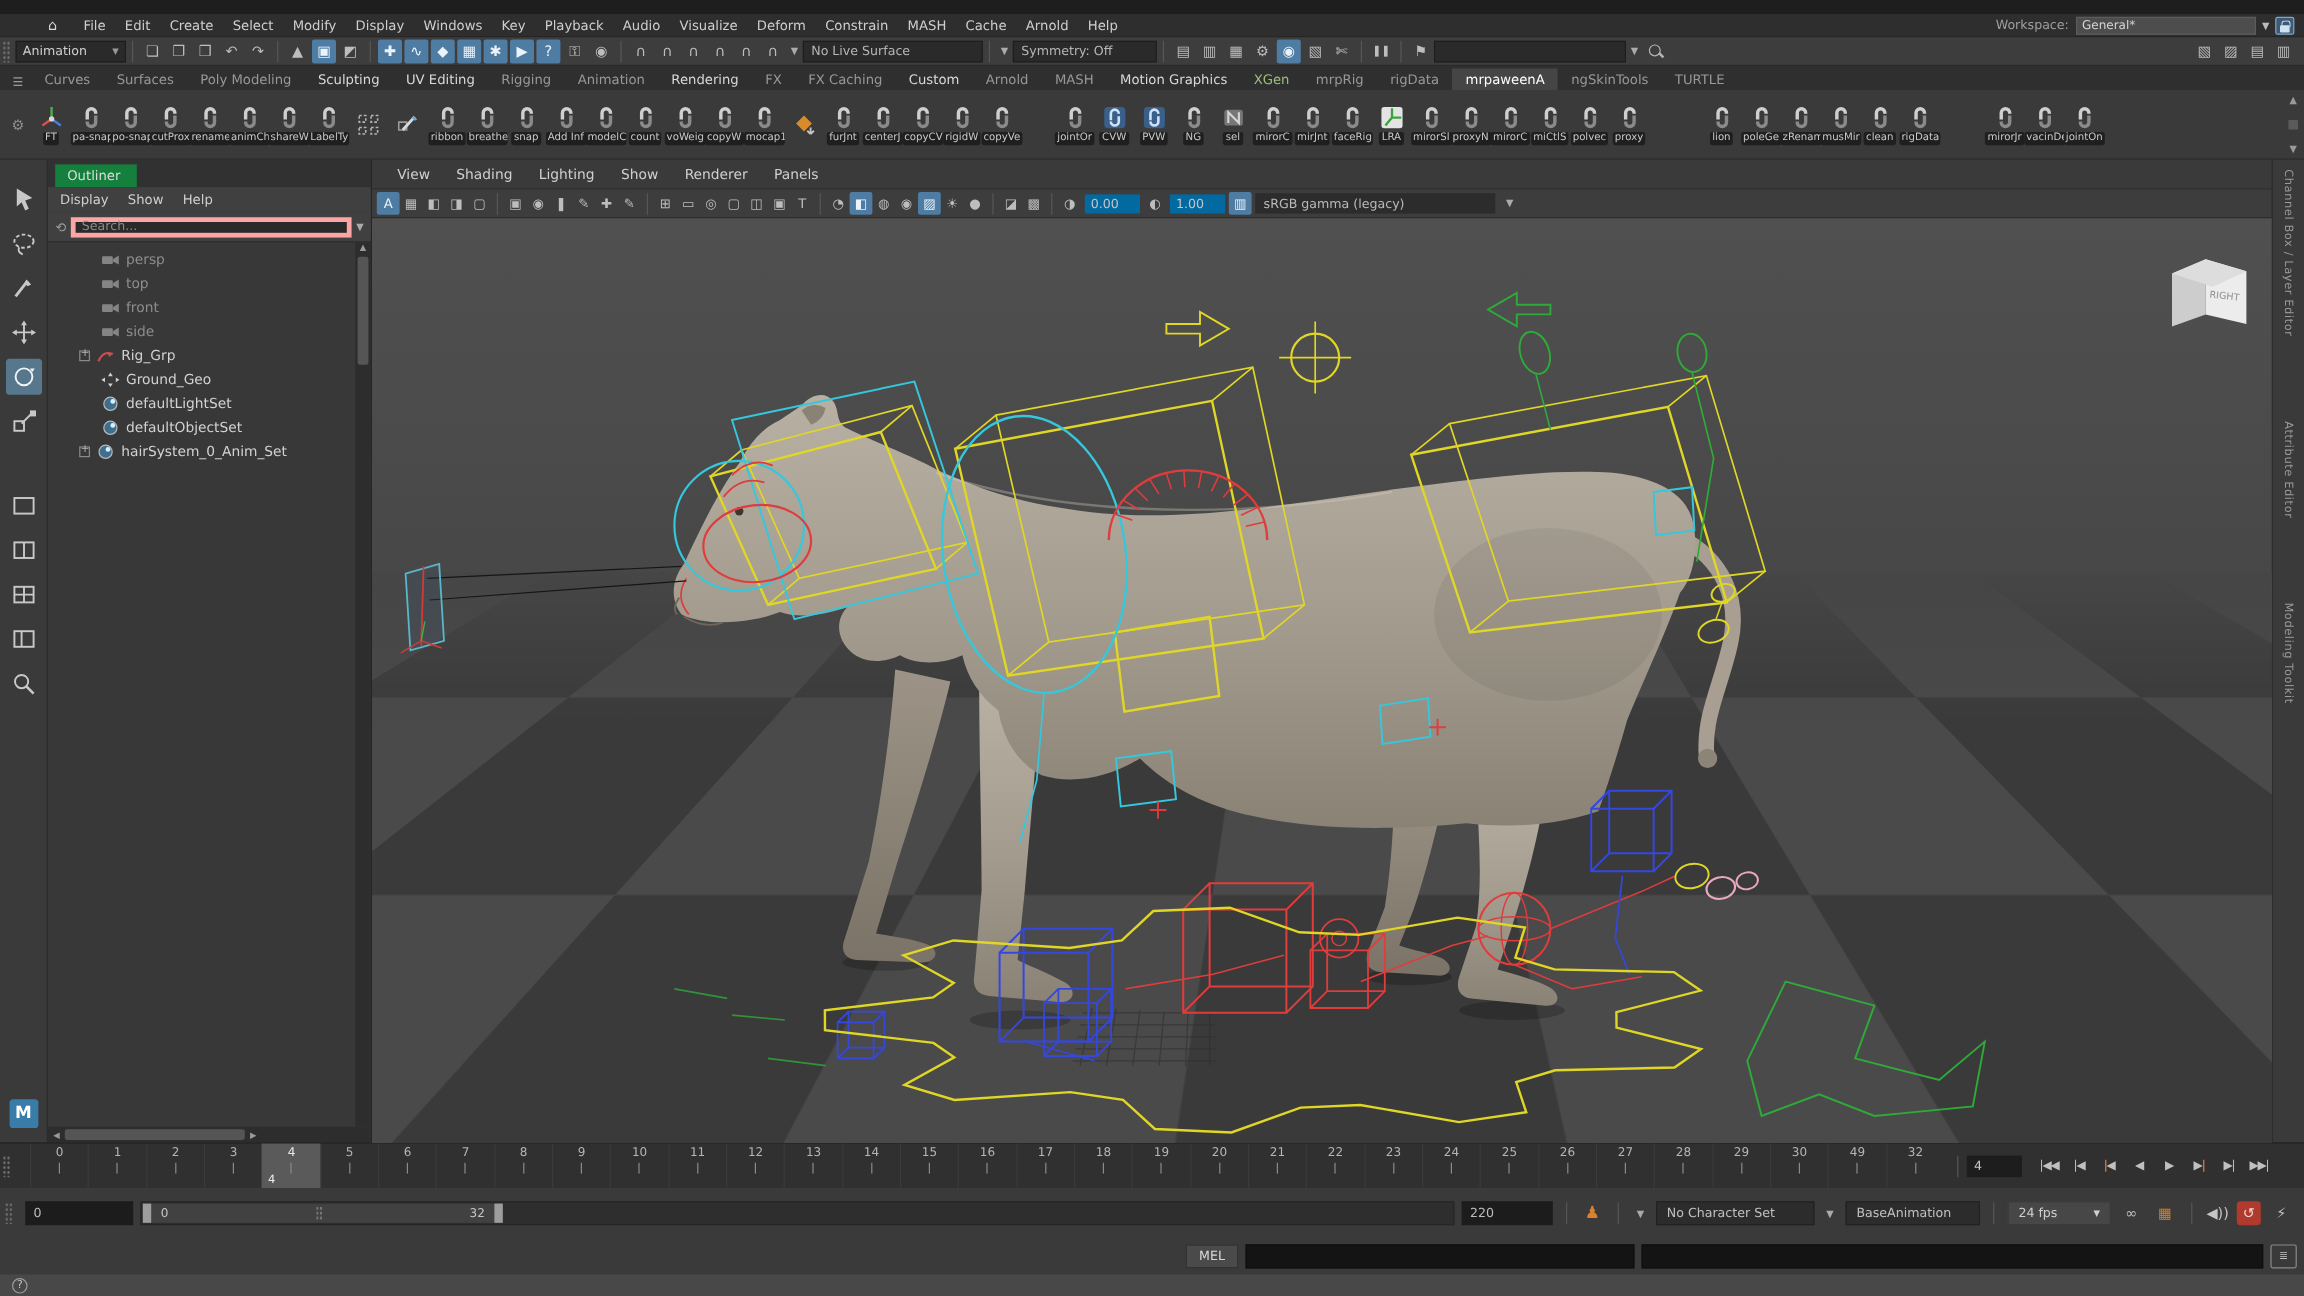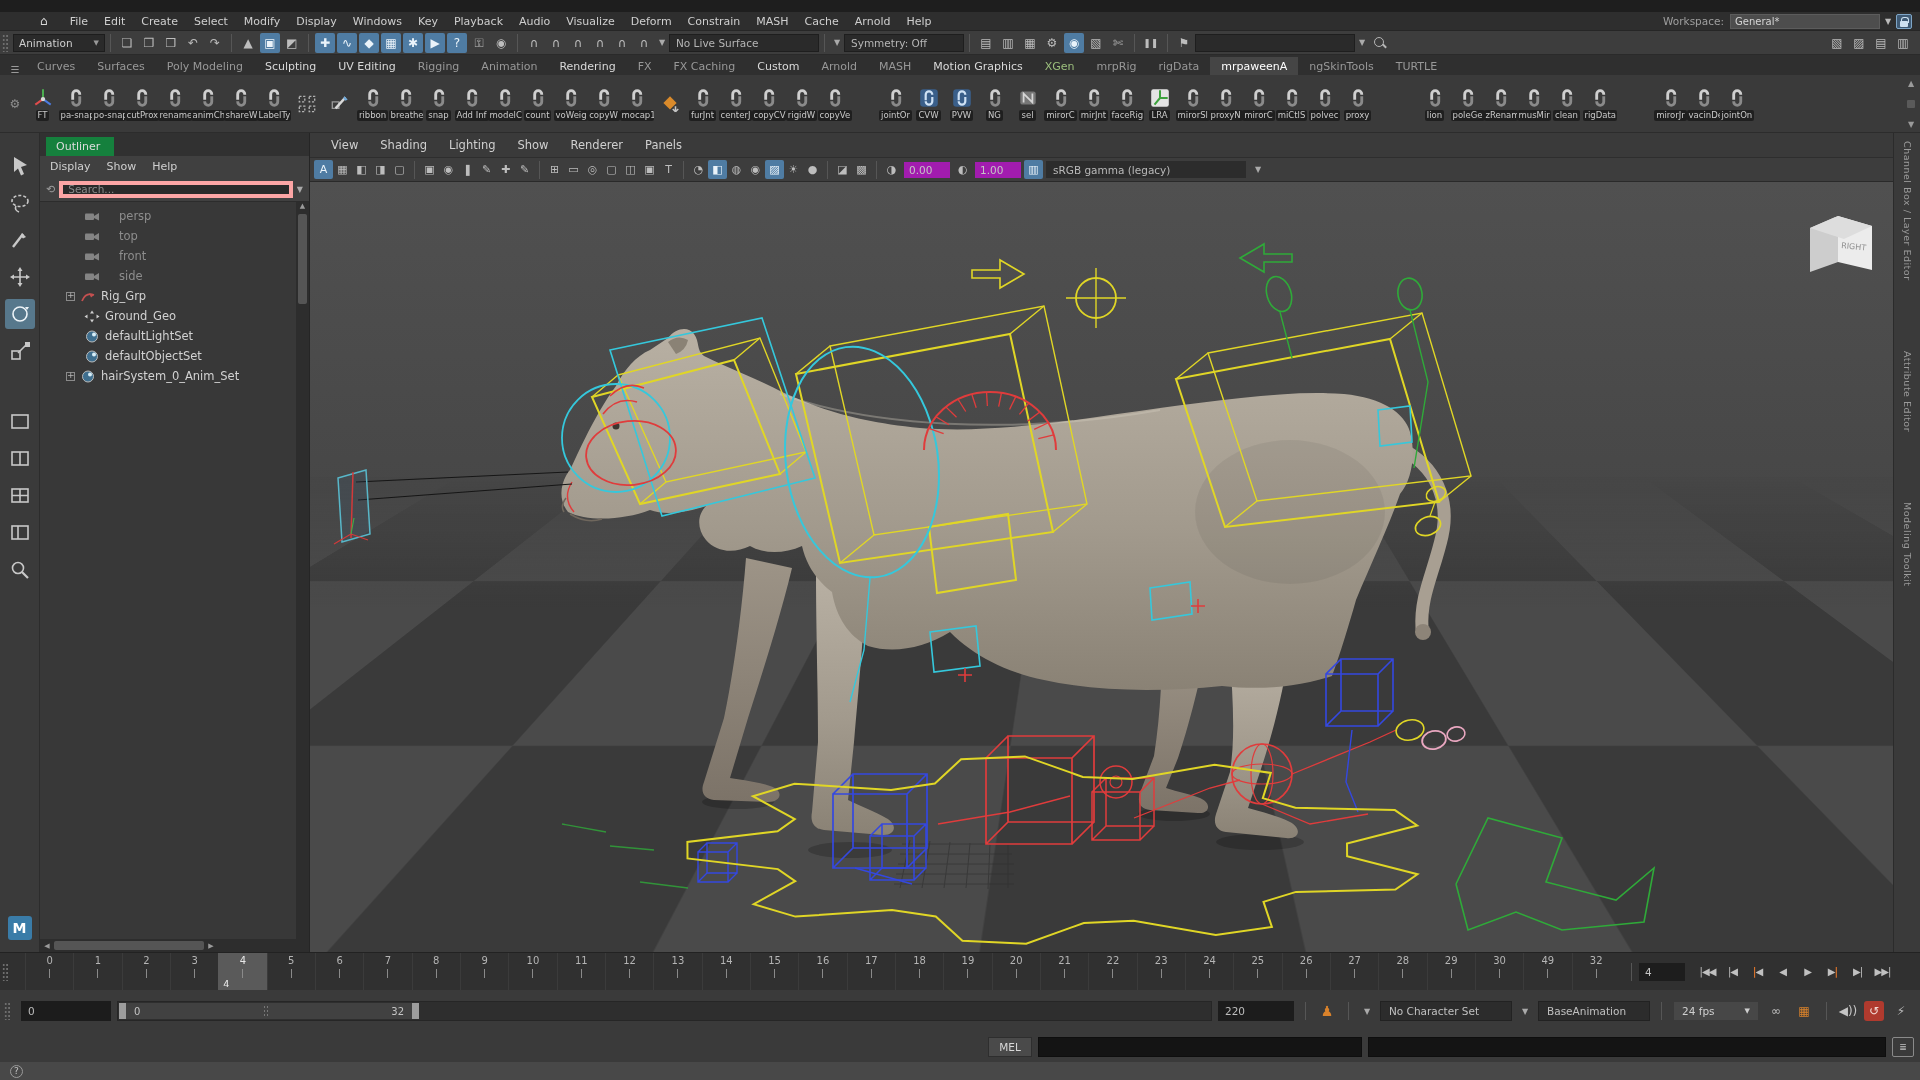--- a/index.html
+++ b/index.html
@@ -62,38 +62,38 @@
   #outliner { width:270px; background:#383838; border-right:1px solid #252525; display:flex; flex-direction:column; }
   #outliner .paneltab { height:23px; display:flex; align-items:flex-end; background:#313131; }
   #outliner .paneltab span { background:#15803d; color:#dcdcdc; font-size:11px; padding:3px 14px 3px 10px; margin-left:6px; }
   #outliner .panelmenus { height:21px; display:flex; gap:16px; padding-left:10px; align-items:center; font-size:11px; color:#cfcfcf; background:#404040; }
   #outliner .searchrow { height:25px; display:flex; align-items:center; padding:0 6px; gap:4px; background:#404040; border-bottom:1px solid #2c2c2c; }
   #outliner .searchrow .sicon { color:#9a9a9a; font-size:11px; }
   #outliner .searchbox { flex:1; height:17px; background:#2a2a2a; border:4px solid #fca5a5; color:#8a8a8a; font-size:10.5px; display:flex; align-items:center; padding:0 5px; }
   #outliner .searchrow .arr { font-size:8px; color:#aaa; }
   #otree { flex:1; position:relative; overflow:hidden; }
   .orow { height:20px; display:flex; align-items:center; font-size:11.5px; color:#d2d2d2; white-space:nowrap; }
-  .orow.dim { color:#8d8d8d;gap:14px; }
+  .orow.dim { color:#8d8d8d; }
   .orow .expand { width:9px; height:9px; border:1px solid #8a8a8a; margin-right:5px; position:relative; flex:none; }
   .orow .expand:before { content:"+"; position:absolute; left:0px; top:-3px; font-size:9px; color:#b5b5b5; }
   .orow svg { width:16px; height:13px; margin-right:5px; flex:none; }
   #ovscroll { position:absolute; right:0; top:0; bottom:0; width:13px; background:#2d2d2d; display:flex; flex-direction:column; align-items:center; }
   #ovscroll .sarr { color:#9a9a9a; font-size:7px; height:12px; }
   #ovscroll .sthumb { width:9px; height:90px; background:#555; border-radius:2px; }
   #ohscroll { height:13px; background:#2d2d2d; display:flex; align-items:center; }
   #ohscroll .sarr { color:#9a9a9a; font-size:7px; width:14px; text-align:center; }
   #ohscroll .sthumb { height:9px; width:150px; background:#555; border-radius:2px; }
 
   
   #viewport { flex:1; display:flex; flex-direction:column; min-width:0; background:#424242; }
   #vpmenus { height:25px; background:#3a3a3a; display:flex; align-items:center; gap:4px; padding-left:12px; font-size:11.5px; color:#d0d0d0; border-bottom:1px solid #2e2e2e; }
   #vpmenus span { padding:0 9px; }
   #vptoolbar { height:24px; background:#3d3d3d; display:flex; align-items:center; padding-left:4px; border-bottom:1px solid #2a2a2a; }
   #vptoolbar .ticon { width:19px; height:19px; font-size:11px; margin:0; }
-  #vptoolbar .numfield { width:46px; height:16px; background:#a21caf; color:#c5c5c5; font-size:10.5px; display:flex; align-items:center; padding:0 5px; margin:0 3px; }
+  #vptoolbar .numfield { width:46px; height:16px; background:#0369a1; color:#c5c5c5; font-size:10.5px; display:flex; align-items:center; padding:0 5px; margin:0 3px; }
   #vptoolbar .vtselect { width:200px; height:17px; background:#2c2c2c; color:#b9b9b9; font-size:10.5px; display:flex; align-items:center; padding:0 7px; margin-left:3px; }
   #vptoolbar .vtarrow { width:24px; text-align:center; font-size:8px; color:#aaa; }
   #vpcanvas { flex:1; position:relative; overflow:hidden; background:linear-gradient(#505050, #464646 45%, #434343); }
   #floor { position:absolute; left:-500px; top:300px; width:2600px; height:1500px;
            background:repeating-conic-gradient(#4a4a4a 0% 25%, #3a3a3a 0% 50%);
            background-size:300px 300px; background-position:40px 0;
            transform:perspective(640px) rotateX(58deg); transform-origin:50% 0; }
   #floorfade { position:absolute; left:0; top:295px; width:100%; height:130px;
            background:linear-gradient(#464646, rgba(70,70,70,0)); }
   #scene { position:absolute; left:0; top:0; width:100%; height:100%; }

